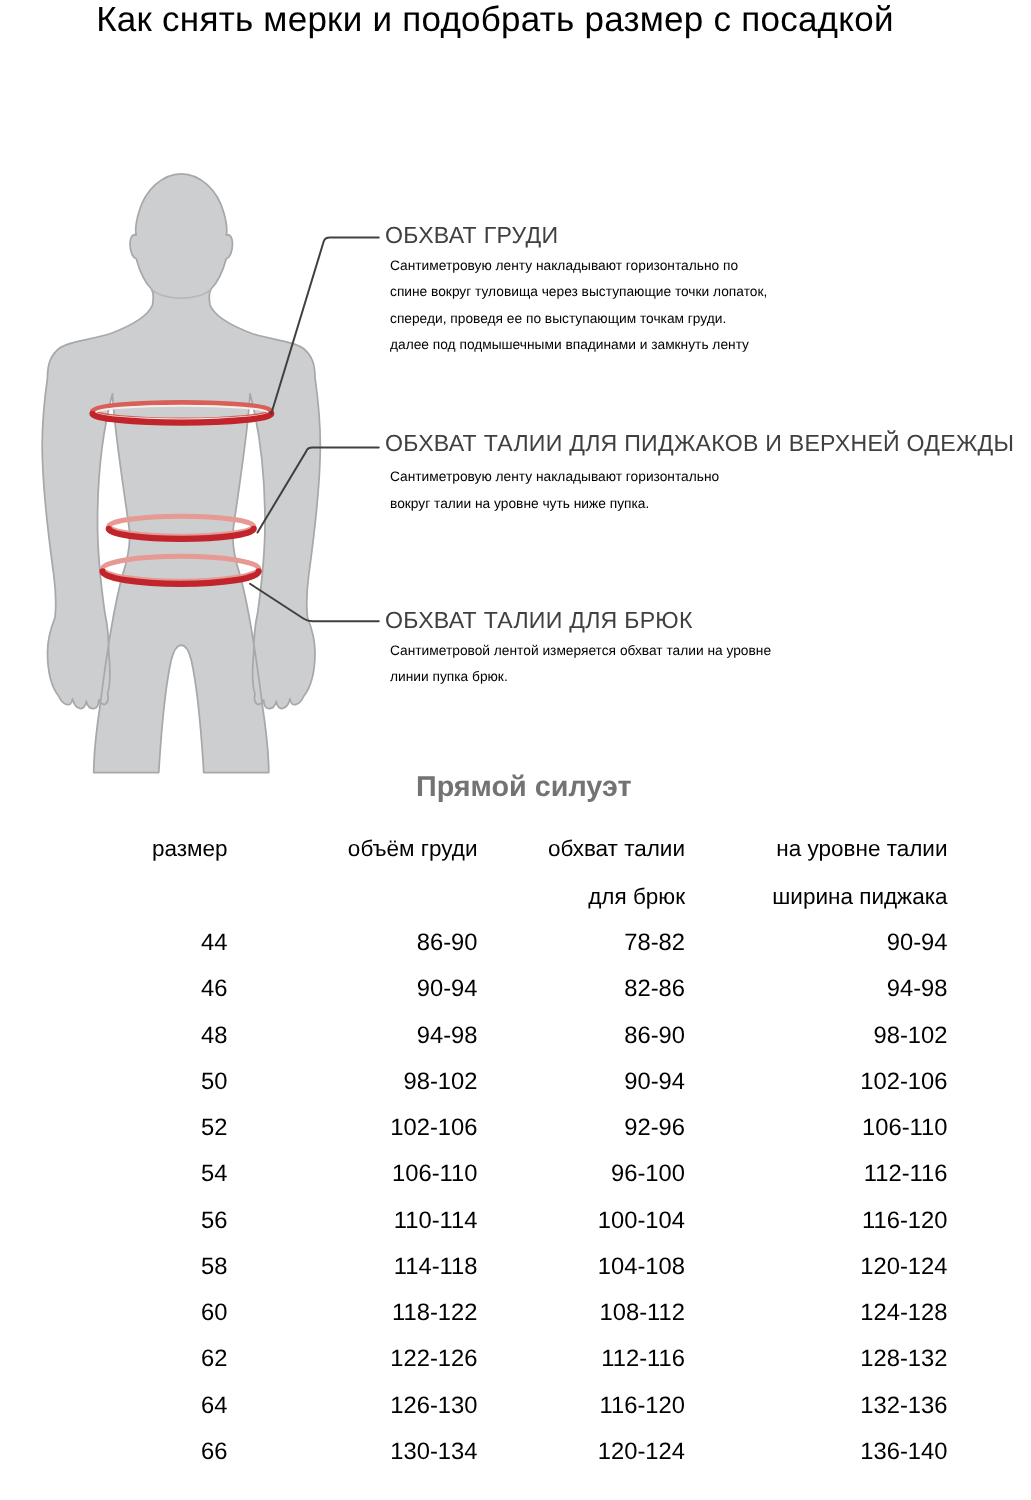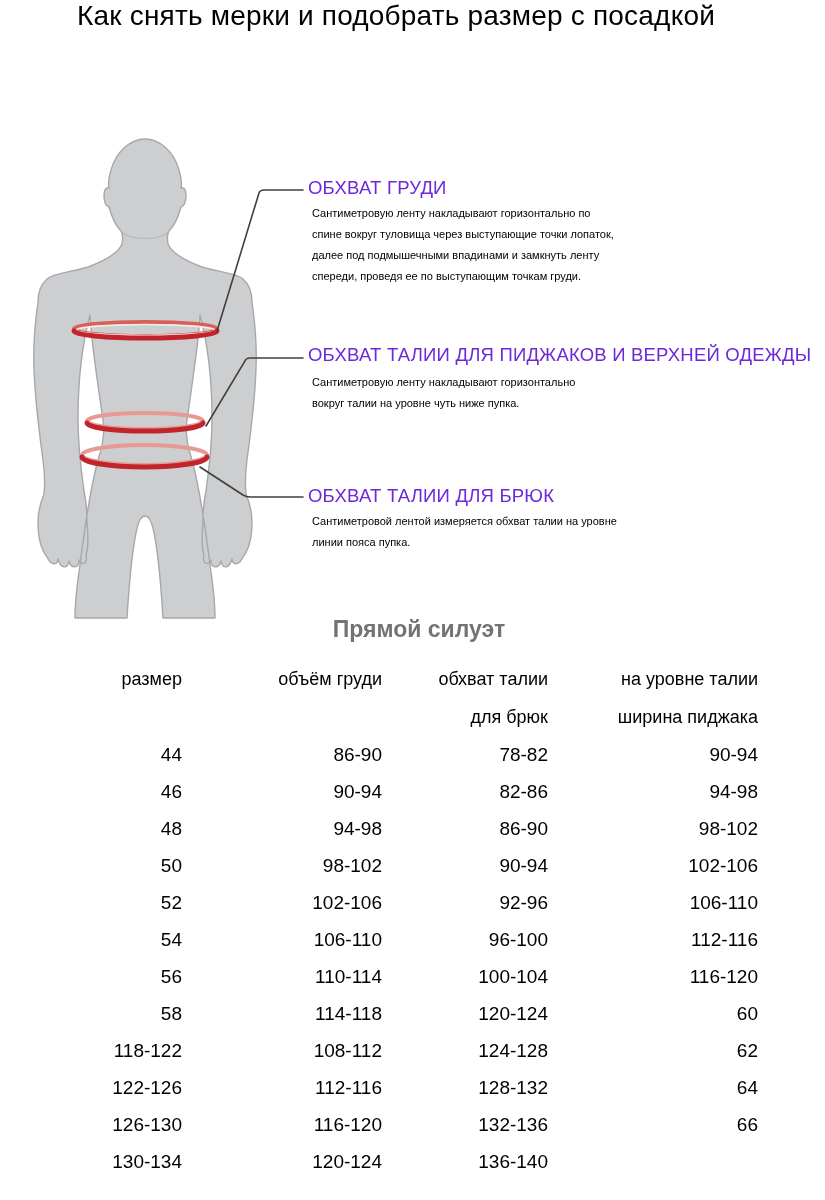--- a/index.html
+++ b/index.html
@@ -30,21 +30,21 @@
     position:absolute;
     left:0; top:130px;
     width:825px; height:492px;
   }
   .section{
     position:absolute;
     left:308px;
   }
   .section-heading{
     font-size:18.5px;
-    color:#6d28d9;
+    color:#404040;
     letter-spacing:0.2px;
     white-space:nowrap;
   }
   .section-body{
     position:absolute;
     left:312px;
     font-size:11px;
     line-height:21px;
     color:#000;
   }
@@ -171,40 +171,40 @@
     </g>
   </svg>
 
   <div class="section" style="top:177px">
     <div class="section-heading">ОБХВАТ ГРУДИ</div>
   </div>
   <div class="section-body" style="top:203px">
 
   <span>Сантиметровую ленту накладывают горизонтально по</span>
       <span>спине вокруг туловища через выступающие точки лопаток,</span>
+      <span>спереди, проведя ее по выступающим точкам груди.</span>
       <span>далее под подмышечными впадинами и замкнуть ленту</span>
-      <span>спереди, проведя ее по выступающим точкам груди.</span>
     </div>
 
   <div class="section" style="top:344px">
     <div class="section-heading">ОБХВАТ ТАЛИИ ДЛЯ ПИДЖАКОВ И ВЕРХНЕЙ ОДЕЖДЫ</div>
   </div>
   <div class="section-body" style="top:372px">
 
   <span>Сантиметровую  ленту накладывают горизонтально</span>
       <span>вокруг талии на уровне чуть ниже пупка.</span>
     </div>
 
   <div class="section" style="top:485px">
     <div class="section-heading">ОБХВАТ ТАЛИИ ДЛЯ БРЮК</div>
   </div>
   <div class="section-body" style="top:511px">
 
   <span>Сантиметровой лентой измеряется обхват талии на уровне</span>
-      <span>линии пояса пупка.</span>
+      <span>линии пупка брюк.</span>
     </div>
 
   <div class="table-title">Прямой силуэт</div>
 
   <div class="size-head">
 
       <div class="head-cell">
         <span>размер</span>
         <span></span>
       </div>
@@ -257,20 +257,21 @@
       <div class="cell">96-100</div>
       <div class="cell">112-116</div>
 
       <div class="cell">56</div>
       <div class="cell">110-114</div>
       <div class="cell">100-104</div>
       <div class="cell">116-120</div>
 
       <div class="cell">58</div>
       <div class="cell">114-118</div>
+      <div class="cell">104-108</div>
       <div class="cell">120-124</div>
 
       <div class="cell">60</div>
       <div class="cell">118-122</div>
       <div class="cell">108-112</div>
       <div class="cell">124-128</div>
 
       <div class="cell">62</div>
       <div class="cell">122-126</div>
       <div class="cell">112-116</div>

